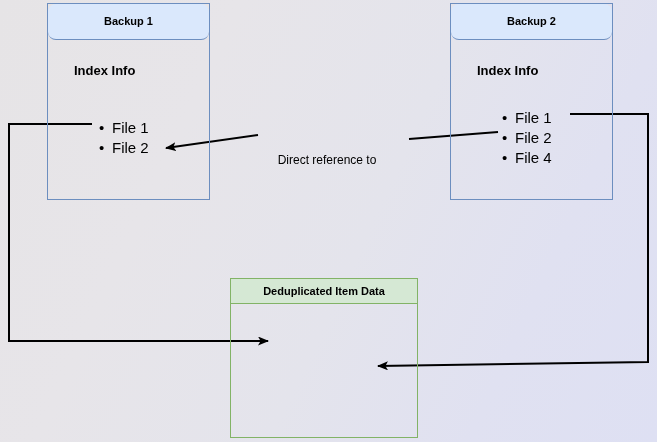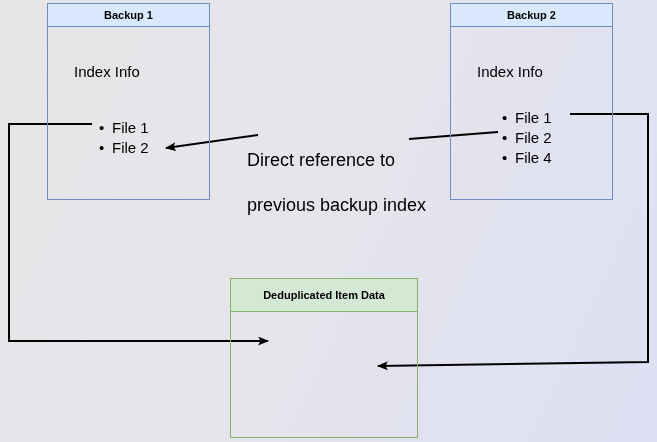--- a/index.html
+++ b/index.html
@@ -50,38 +50,40 @@
     font-size: 11px;
     color: #000;
     line-height: 1;
     display: flex;
     align-items: center;
     justify-content: center;
   }
   .header-blue {
     background: #dae8fc;
     border-bottom: 1.4px solid #6c8ebf;
-    height: 23px;
+    height: 36px;
+    border-radius: 8px;
   }
   .header-green {
     background: #d5e8d4;
     border-bottom: 1.6px solid #82b366;
-    height: 33px;
+    height: 25px;
   }
   .box-body {
     position: absolute;
     left: 0;
     width: 100%;
     box-sizing: border-box;
   }
   .index-title {
     position: absolute;
-    font-size: 15px;
+    font-size: 13px;
     color: #000;
     white-space: nowrap;
+    font-weight: bold;
   }
   ul.item-list {
     position: absolute;
     margin: 0;
     padding: 0 0 0 16px;
     list-style: none;
     font-size: 15px;
     color: #000;
   }
   ul.item-list li {
@@ -92,23 +94,24 @@
   ul.item-list li::before {
     content: "\2022";
     position: absolute;
     left: -13px;
     top: 0;
     font-size: 15px;
     line-height: 20px;
   }
   .edge-label {
     position: absolute;
-    font-size: 18px;
+    font-size: 12px;
     line-height: 15px;
     color: #000;
+    text-align: center;
     white-space: pre;
   }
 </style>
 </head>
 <body>
 
 <div id="canvas">
 
   <svg class="svg-layer" viewBox="0 0 657 442" width="657" height="442" xmlns="http://www.w3.org/2000/svg">
     <defs>
@@ -171,16 +174,15 @@
   </div>
 
   <div class="box box-green" style="left:230px; top:278px; width:188px; height:160px;">
     <div class="box-header header-green">
       <span>Deduplicated Item Data</span>
     </div>
   </div>
 
   <div class="edge-label" style="left:247px; top:123px; width:160px;">
     <div>Direct reference to</div>
-    <div>previous backup index</div>
   </div>
 
 </div>
 
 </body></html>

